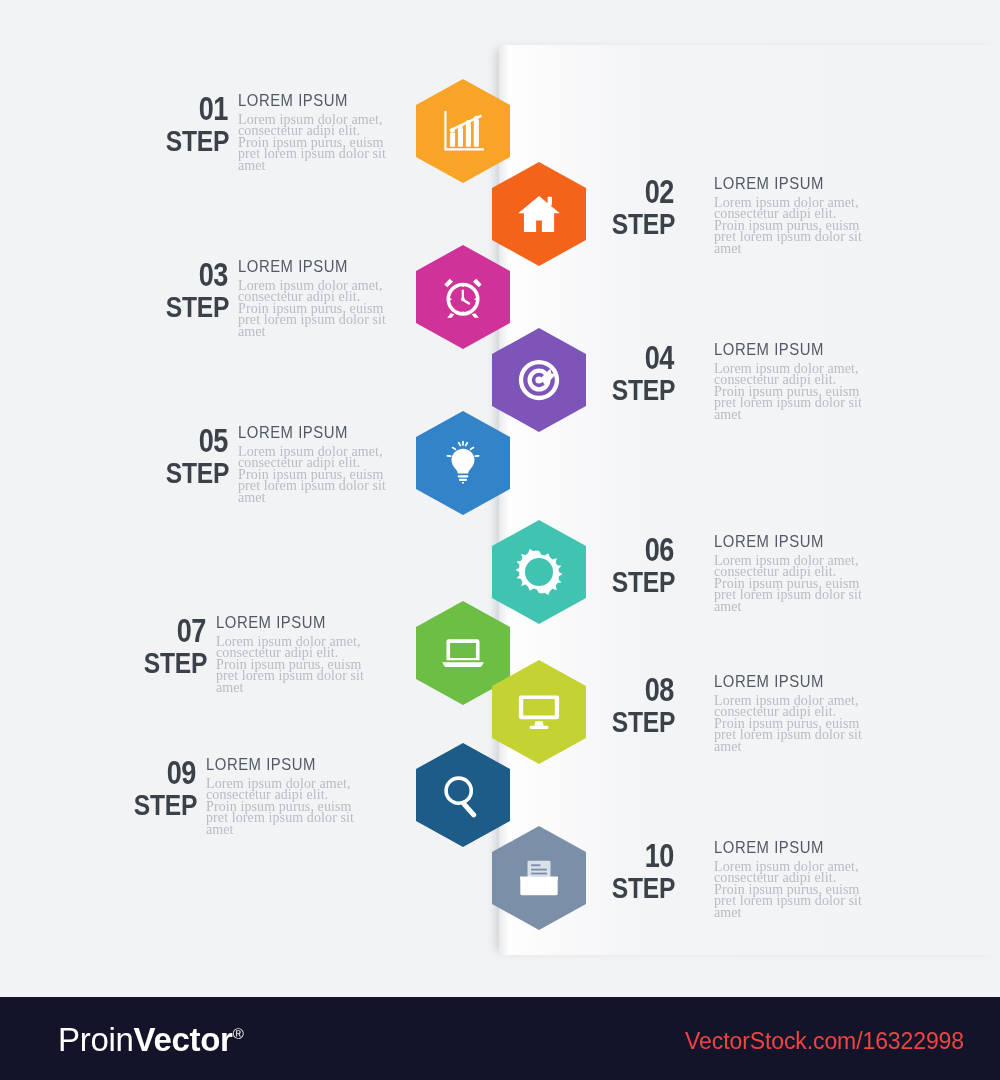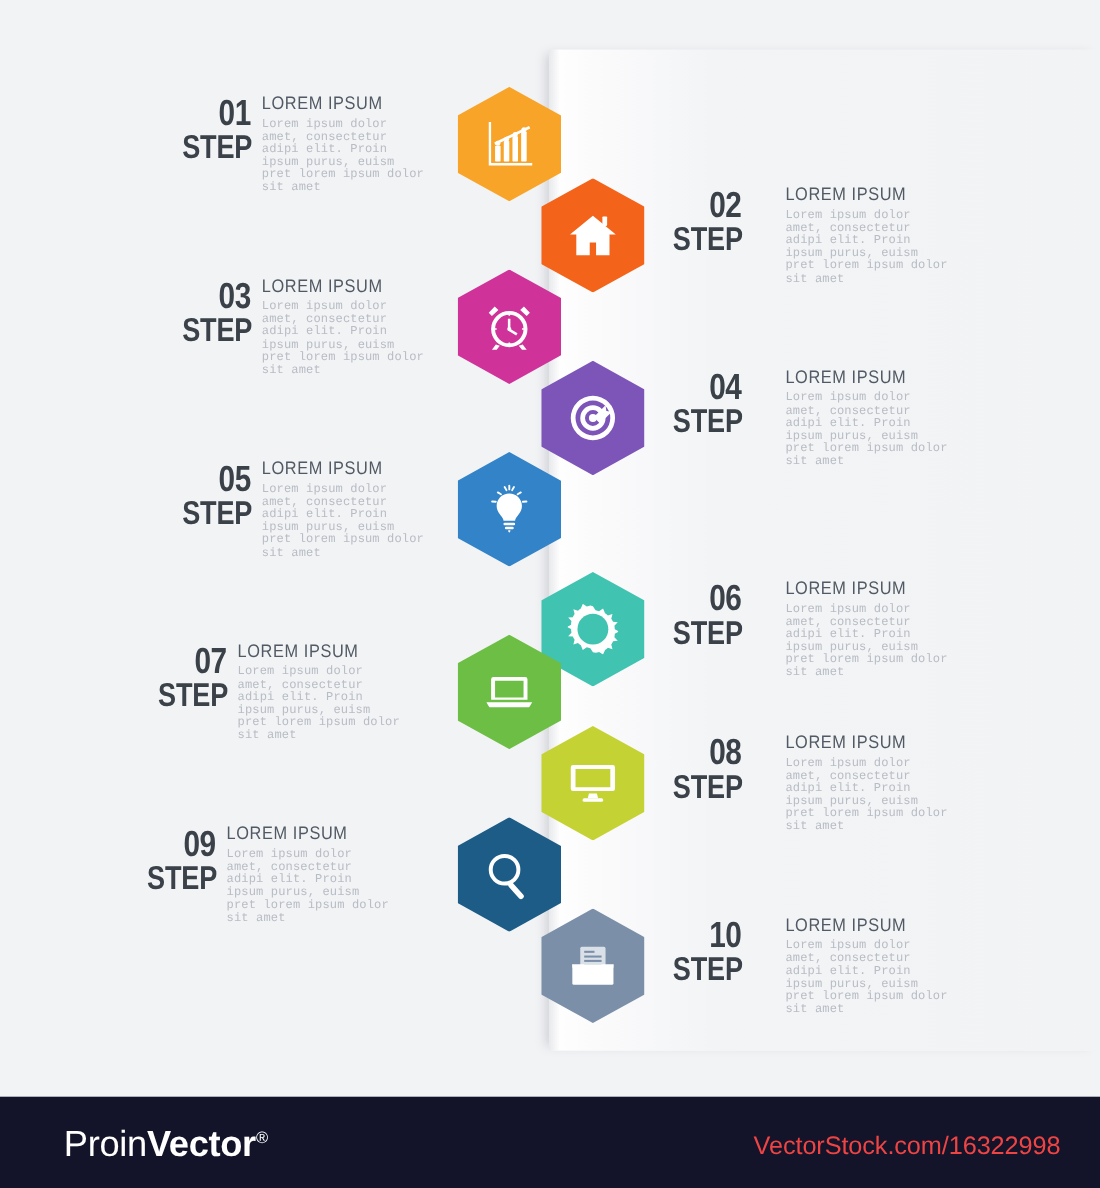--- a/index.html
+++ b/index.html
@@ -116,22 +116,22 @@
     font-size: 16.5px;
     line-height: 17px;
     letter-spacing: 0.6px;
     color: #515a64;
     transform: scaleX(0.9);
     transform-origin: left center;
     white-space: nowrap;
     margin-bottom: 5px;
   }
   .desc{
-    font-family: Liberation Mono, monospace;
-    font-size: 11px;
+    font-family: Liberation Serif, serif;
+    font-size: 14px;
     line-height: 11.5px;
     color: #b8bcc4;
     letter-spacing: 0.1px;
     width: 152px;
   }
 
   
   #footer{
     position:absolute;
     left:0; bottom:0;
@@ -315,21 +315,21 @@
           <div class="num-col">
             <span class="num">06</span>
             <span class="step">STEP</span>
           </div>
           <div class="body-col">
             <div class="head">LOREM IPSUM</div>
             <div class="desc">Lorem ipsum dolor amet, consectetur adipi elit. Proin ipsum purus, euism pret lorem ipsum dolor sit amet</div>
           </div>
         </div>
       </div>
-      <div class="row left" style="top: 570px; gap: 36px;">
+      <div class="row left" style="top: 594px; gap: 36px;">
         <div class="txt">
           <div class="num-col">
             <span class="num">07</span>
             <span class="step">STEP</span>
           </div>
           <div class="body-col">
             <div class="head">LOREM IPSUM</div>
             <div class="desc">Lorem ipsum dolor amet, consectetur adipi elit. Proin ipsum purus, euism pret lorem ipsum dolor sit amet</div>
           </div>
         </div>

